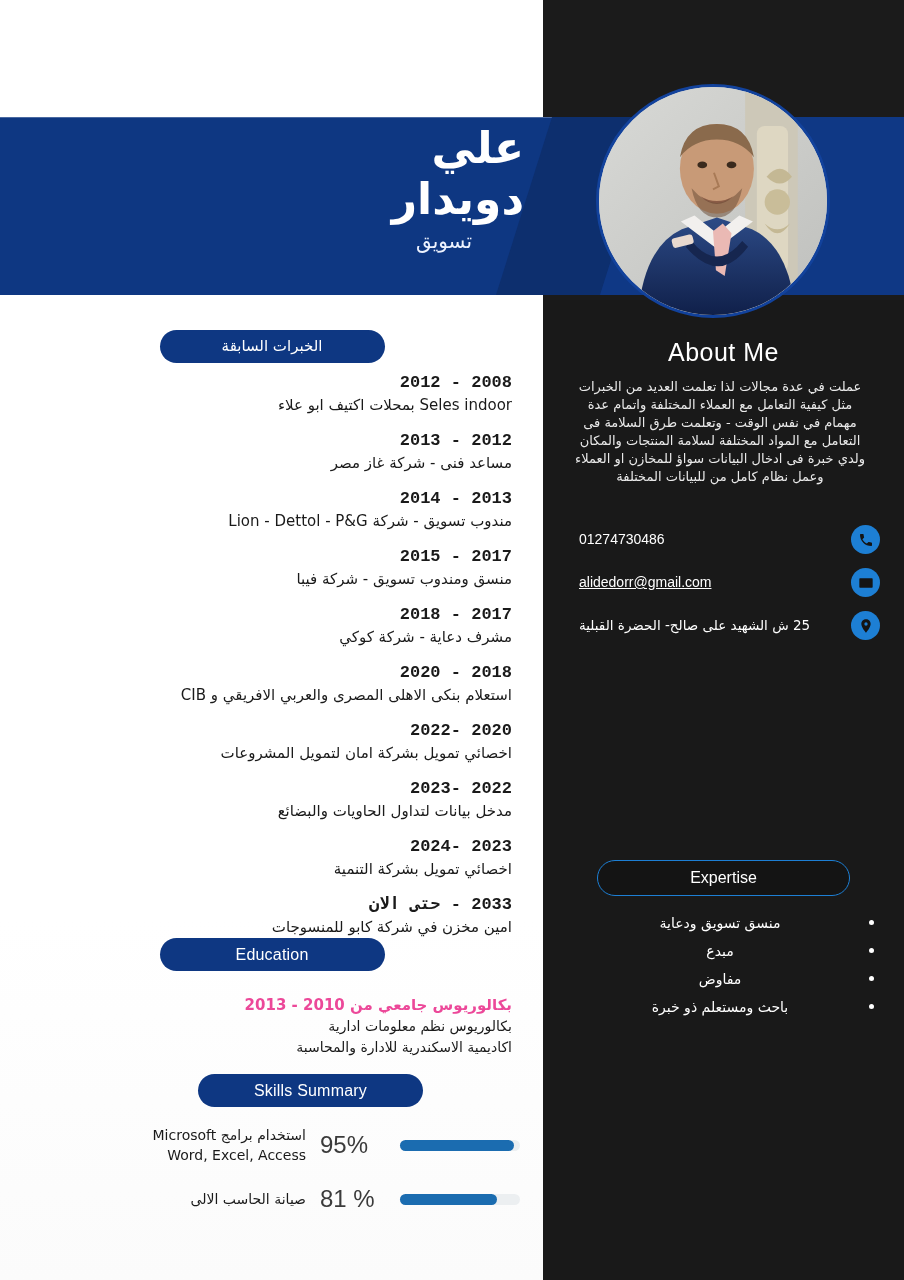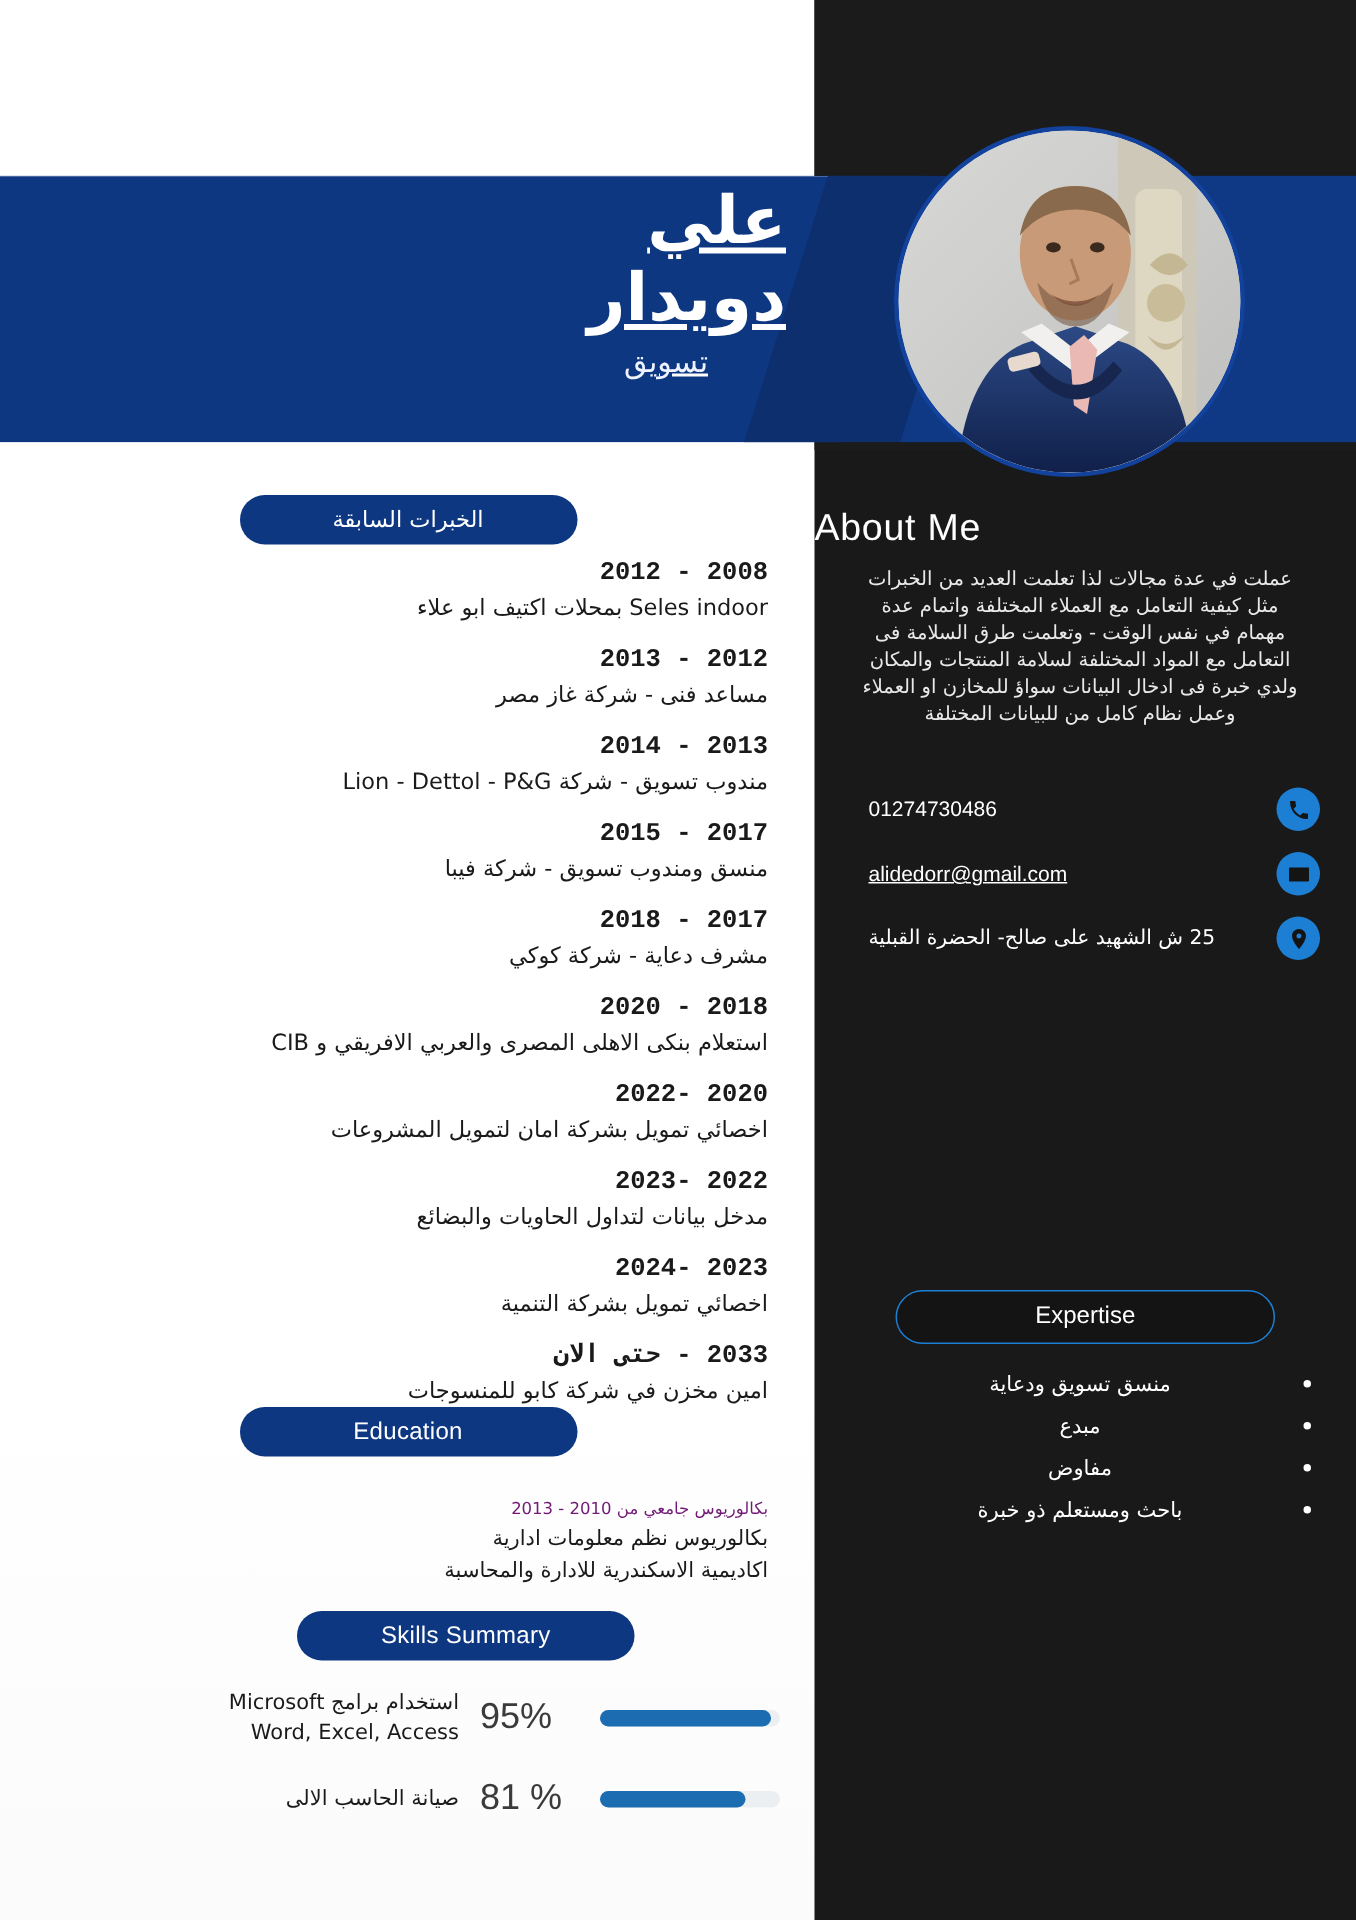--- a/index.html
+++ b/index.html
@@ -41,21 +41,20 @@
   .banner-shade2{
     position:absolute; left:548px; top:117px; width:356px; height:178px;
     background:#10398a;
     clip-path:polygon(108px 0, 356px 0, 356px 178px, 52px 178px);
     opacity:.85;
   }
   .banner-text{
     position:absolute; left:0; top:117px; width:560px; height:158px;
     padding:6px 36px 0 0; color:#ffffff;
     direction:rtl;
-    text-decoration:underline;
   }
   .name-line1{
     font-size:44px; font-weight:bold; line-height:50px; letter-spacing:1px;
   }
   .name-line2{
     font-size:44px; font-weight:bold; line-height:52px; letter-spacing:1px;
   }
   .job-title{
     font-size:20px; font-weight:normal; line-height:28px; margin-top:2px;
     padding-right:52px; color:#eef3ff;
@@ -82,37 +81,37 @@
   .exp-list{ position:absolute; left:0; top:372px; width:544px; }
   .exp-item{ text-align:right; padding:0 32px 0 24px; direction:rtl; margin-bottom:14px; }
   .exp-date{
     font-size:17px; font-weight:bold; color:#1a1a1a; line-height:22px;
     font-family:Liberation Mono, monospace;
   }
   .exp-role{ font-size:15px; color:#1a1a1a; line-height:22px; }
 
   .edu-block{ position:absolute; left:0; top:995px; width:544px;
               text-align:right; padding:0 32px 0 24px; direction:rtl; }
-  .edu-line1{ font-size:11px; font-weight:normal; color:#701a75; line-height:21px; }
+  .edu-line1{ font-size:15px; font-weight:bold; color:#ec4899; line-height:21px; }
   .edu-line{ font-size:14px; color:#1a1a1a; line-height:21px; }
 
   
   .skills{ position:absolute; left:0; top:1118px; width:544px; }
   .skill-row{ display:flex; align-items:center; height:54px; padding:0 24px 0 20px; }
   .skill-bar-wrap{ width:200px; display:flex; align-items:center; gap:8px; }
   .track{ position:relative; flex:1; height:11px; background:#eceff1; border-radius:6px; }
   .fill{ position:absolute; left:0; top:0; height:11px; border-radius:6px; background:#1b6cb0; }
   .pct{ font-size:24px; color:#3b3b3b; font-family:"Liberation Sans",sans-serif;
         width:72px; text-align:left; direction:ltr; }
   .skill-label{ flex:1; text-align:right; direction:rtl; font-size:14px;
                 color:#1a1a1a; line-height:20px; padding-right:14px; }
 
   
   .about-title{
-    position:absolute; left:543px; top:338px; width:361px; text-align:left;
+    position:absolute; left:543px; top:338px; width:361px; text-align:center;
     color:#ffffff; font-size:25px; font-family:"Liberation Sans",sans-serif;
     letter-spacing:.5px;
   }
   .about-text{
     position:absolute; left:575px; top:378px; width:290px;
     color:#e9e9e9; font-size:13px; line-height:18px; text-align:center; direction:rtl;
   }
 
   .contacts{ position:absolute; left:543px; top:525px; width:361px; }
   .contact-row{ display:flex; align-items:center; justify-content:flex-start;

